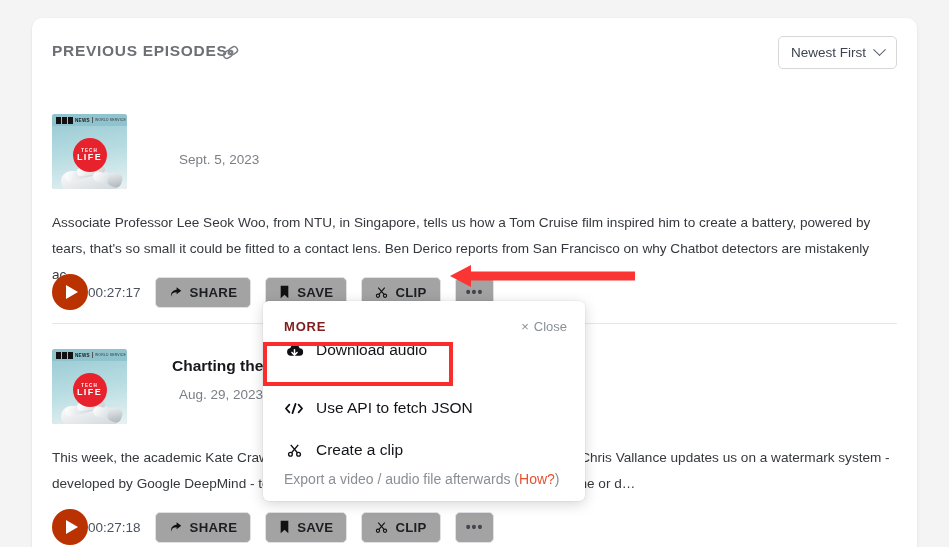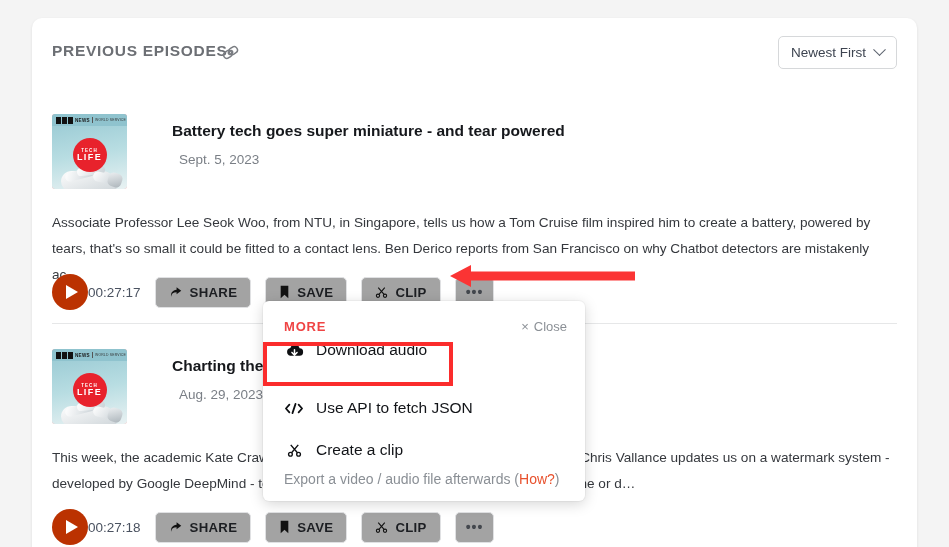--- a/index.html
+++ b/index.html
@@ -213,21 +213,21 @@
     position: absolute;
     left: 263px; top: 301px;
     width: 322px; height: 200px;
     background: #fff;
     border-radius: 6px;
     box-shadow: 0 3px 14px rgba(0,0,0,0.17), 0 0 0 1px rgba(0,0,0,0.03);
     z-index: 20;
   }
   .dd-head {
     position: absolute; left: 21px; top: 18px;
-    font-size: 13px; font-weight: bold; letter-spacing: .8px; color: #ef4444;
+    font-size: 13px; font-weight: bold; letter-spacing: .8px; color: #7f1d1d;
   }
   .dd-close {
     position: absolute; right: 18px; top: 18px;
     font-size: 13px; color: #8b9096; cursor: pointer;
     display: flex; align-items: center; gap: 5px;
   }
   .dd-item {
     position: absolute;
     left: 21px;
     display: flex; align-items: center; gap: 12px;
@@ -307,21 +307,20 @@
             <div class="f2"></div>
             <div class="f3"></div>
             <div class="knuckle"></div>
         </div>
         <div class="reddot">
           <span class="t1">TECH</span>
           <span class="t2">LIFE</span>
         </div>
       </div>
 
-      <div class="ep-title">Battery tech goes super miniature - and tear powered</div>
       <div class="ep-date">Sept. 5, 2023</div>
       <div class="ep-desc">Associate Professor Lee Seok Woo, from NTU, in Singapore, tells us how a Tom Cruise film inspired him to create a battery, powered by tears, that's so small it could be fitted to a contact lens. Ben Derico reports from San Francisco on why Chatbot detectors are mistakenly ac…</div>
 
       <div class="actions">
         <div class="play-btn">
             <span class="play-tri"></span>
           </div>
         <div class="duration">00:27:17</div>
 
         <div class="btn">

